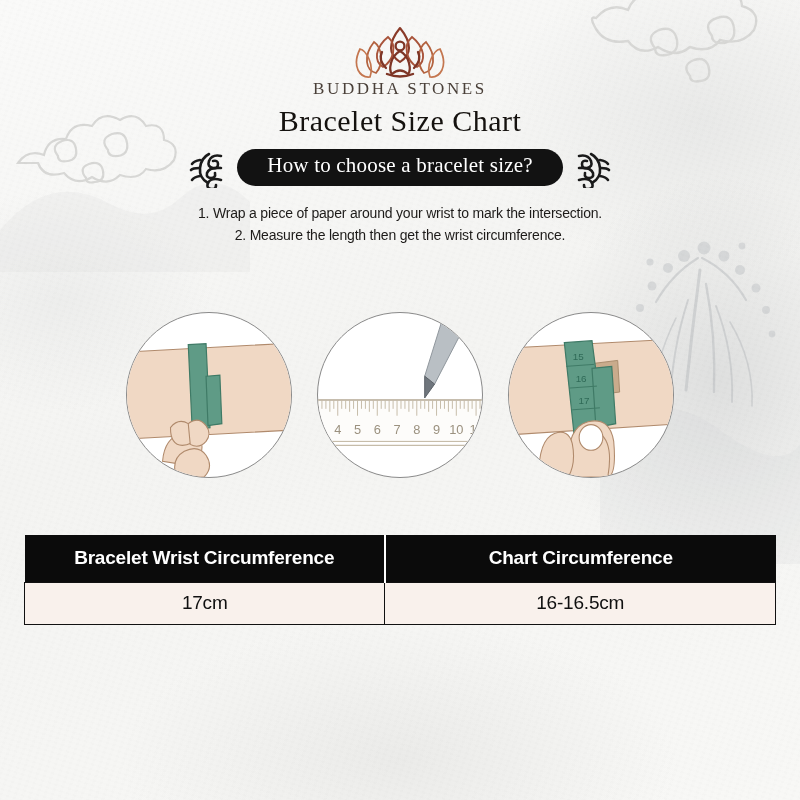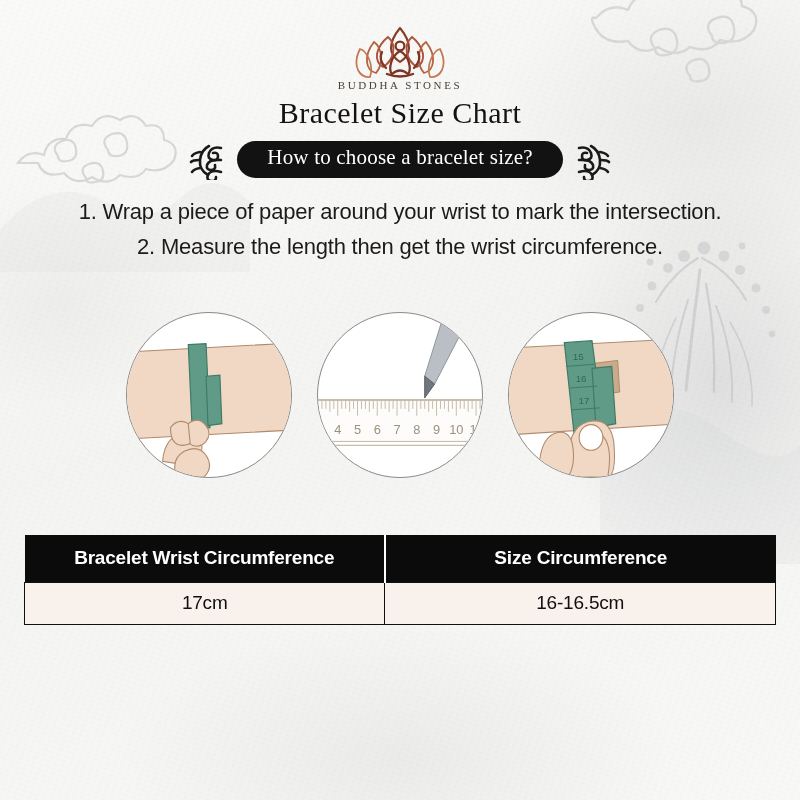--- a/index.html
+++ b/index.html
@@ -41,21 +41,21 @@
       repeating-linear-gradient(-71deg, rgba(0,0,0,0.010) 0 3px, rgba(255,255,255,0) 3px 7px);
   }
 
   
   .header { position: absolute; left: 0; right: 0; top: 0; text-align: center; }
 
   .logo-wrap { padding-top: 22px; display: flex; flex-direction: column; align-items: center; }
   .logo-mark { width: 124px; height: 56px; display: block; }
   .logo-text {
     font-family: "Liberation Serif", serif;
-    font-size: 11px;
+    font-size: 17px;
     letter-spacing: 2.6px;
     color: #4a4039;
     margin-top: 1px;
   }
 
   .title {
     font-family: "Liberation Serif", serif;
     font-size: 30px;
     font-weight: 400;
     color: #15120f;
@@ -83,21 +83,21 @@
     font-family: "Liberation Serif", serif;
     font-size: 21px;
     letter-spacing: .2px;
     white-space: nowrap;
   }
 
   
   .steps { margin-top: 14px; text-align: center; }
   .step {
     font-family: "Liberation Sans", sans-serif;
-    font-size: 22px;
+    font-size: 14px;
     color: #1d1b19;
     line-height: 1.62;
     letter-spacing: -0.2px;
   }
 
   
   .circles {
     position: absolute;
     top: 312px;
     left: 0; right: 0;
@@ -397,21 +397,21 @@
         </g>
         <ellipse cx="83" cy="126" rx="12" ry="13" fill="#ffffff" stroke="#b08a6c" stroke-width="1.1"></ellipse>
       </svg>
     </div>
   </div>
 
   <table class="size-table">
     <thead>
       <tr>
         <th class="col-a" style="width:48%">Bracelet Wrist Circumference</th>
-        <th style="width:52%">Size Circumference</th>
+        <th style="width:52%">Chart Circumference</th>
       </tr>
     </thead>
     <tbody>
       <tr class="odd">
         <td>17cm</td>
         <td>16-16.5cm</td>
       </tr>
     </tbody>
   </table>
 

